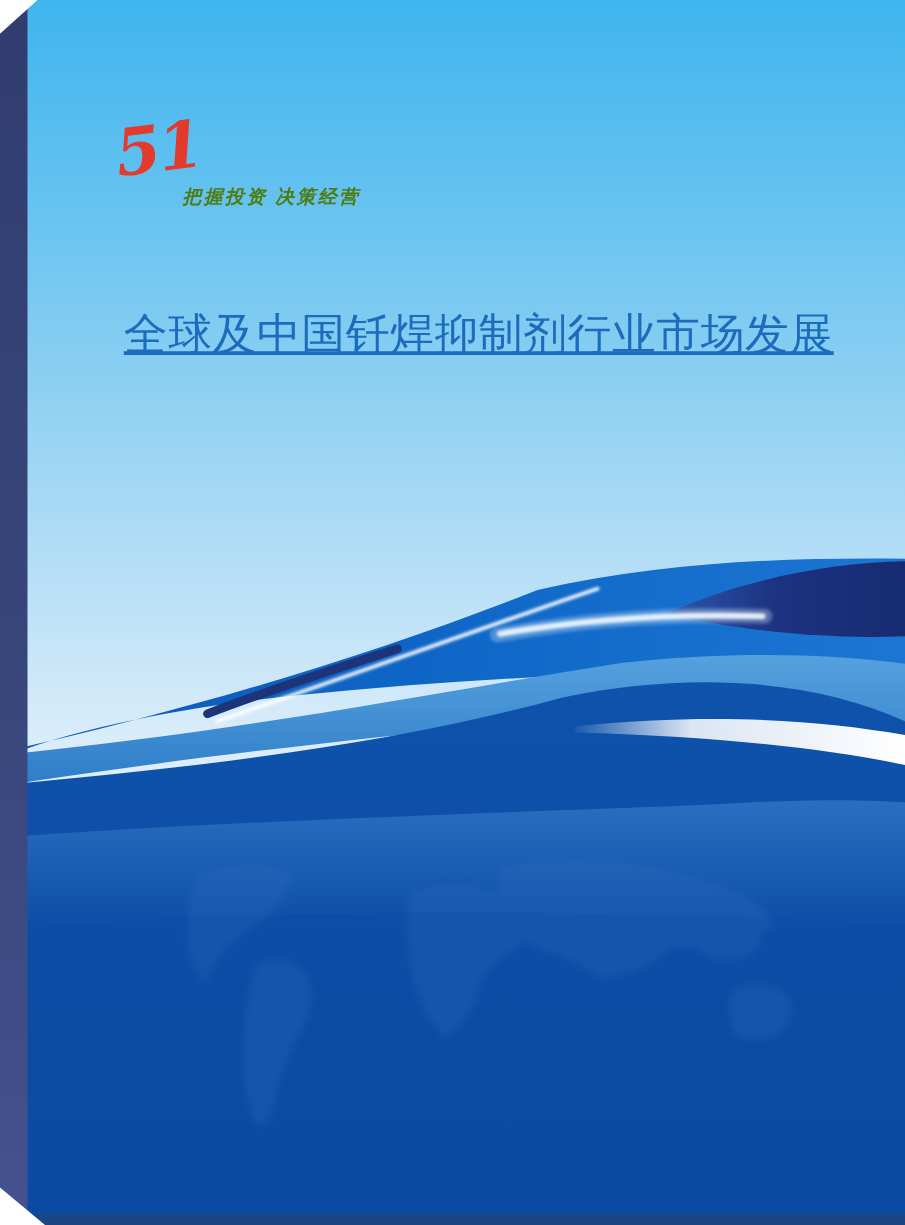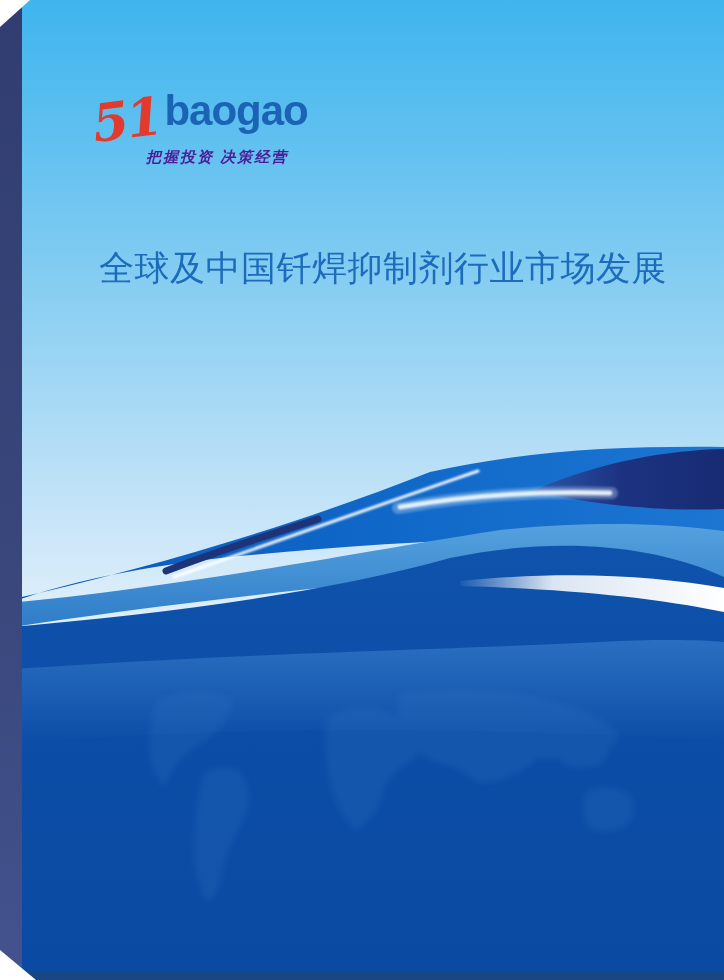--- a/index.html
+++ b/index.html
@@ -49,32 +49,33 @@
   }
   .logo-name{
     color:#1b63b5;
     font-size:42px;font-weight:700;
     letter-spacing:-1px;
     margin-left:4px;
     display:inline-block;
   }
   .logo-tagline{
     margin:6px 0 0 54px;
-    color:#4c1d95;
+    color:#4d7c0f;
     font-size:15px;font-weight:700;font-style:italic;
     letter-spacing:2px;
   }
   
   .report-title{
     position:absolute;left:99px;top:244px;width:580px;
     color:#1d6bbd;
     font-size:35px;
     line-height:48px;
     font-weight:500;
     letter-spacing:0.5px;
+    text-decoration:underline;
   }
   .report-title div{white-space:nowrap;}
 </style>
 </head>
 <body>
 
 <div class="cover">
 
   <div class="sky"></div>
 
@@ -149,21 +150,20 @@
     <rect x="0" y="971" width="724" height="9" fill="#1a4783"></rect>
   </svg>
 
   <div class="spine"></div>
   <div class="fold-top"></div>
   <div class="fold-bottom"></div>
 
   <div class="logo">
     <div class="logo-row">
       <span class="logo-prefix">51</span>
-      <span class="logo-name">baogao</span>
     </div>
     <div class="logo-tagline">把握投资 决策经营</div>
   </div>
 
   <div class="report-title">
     <div>全球及中国钎焊抑制剂行业市场发展</div>
   </div>
 
 </div>
 

